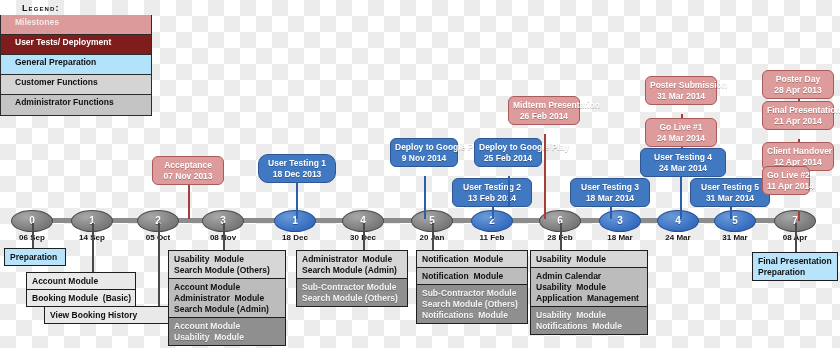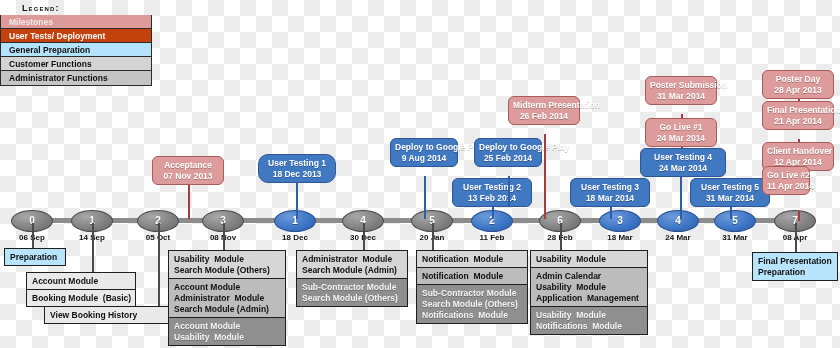--- a/index.html
+++ b/index.html
@@ -23,27 +23,27 @@
 
   
   #legend{position:absolute;left:0;top:0;width:152px;}
   #legend-title{
     font-size:9px;font-weight:bold;letter-spacing:1.1px;
     color:#111;padding:3px 0 2px 22px;font-variant:small-caps;
   }
   .legend-box{border:1px solid #2b2b2b;border-top:none;}
   .legend-box:first-of-type{border-top:1px solid #2b2b2b;}
   .legend-row{
-    height:14px;line-height:14px;font-size:8.5px;font-weight:bold;
-    padding-left:8px;box-sizing:border-box;white-space:nowrap;
+    height:20px;line-height:14px;font-size:8.5px;font-weight:bold;
+    padding-left:14px;box-sizing:border-box;white-space:nowrap;
     border-bottom:1px solid #2b2b2b;
   }
   .legend-row:last-child{border-bottom:none;}
   .lg-milestone{background:#dc9a9a;color:#f2eaea;}
-  .lg-usertest{background:#c2410c;color:#ffffff;}
+  .lg-usertest{background:#7f1d1d;color:#ffffff;}
   .lg-genprep{background:#b3e2fb;color:#111;}
   .lg-cust{background:#d4d4d4;color:#111;}
   .lg-admin{background:#c4c4c4;color:#111;}
   .lg-sub{background:#9a9a9a;color:#f0f0f0;}
 
   
   #axis-line{
     position:absolute;left:22px;top:218px;width:786px;height:5px;
     background:#8c8c8c;
   }
@@ -144,21 +144,21 @@
       <div>07 Nov 2013</div>
     </div>
     <div class="stem blue" style="left: 296px; top: 180px; height: 39px;"></div>
     <div class="ms blue" style="left: 258px; top: 154px; width: 78px; border-radius: 10px;">
       <div>User Testing 1</div>
       <div>18 Dec 2013</div>
     </div>
     <div class="stem blue" style="left: 424px; top: 176px; height: 43px;"></div>
     <div class="ms blue" style="left: 390px; top: 138px; width: 68px;">
       <div>Deploy to Google Play</div>
-      <div>9 Aug 2014</div>
+      <div>9 Nov 2014</div>
     </div>
     <div class="stem blue" style="left: 492px; top: 206px; height: 13px;"></div>
     <div class="ms blue" style="left: 452px; top: 178px; width: 80px;">
       <div>User Testing 2</div>
       <div>13 Feb 2014</div>
     </div>
     <div class="stem blue" style="left: 508px; top: 176px; height: 30px;"></div>
     <div class="ms blue" style="left: 474px; top: 138px; width: 68px;">
       <div>Deploy to Google Play</div>
       <div>25 Feb 2014</div>

